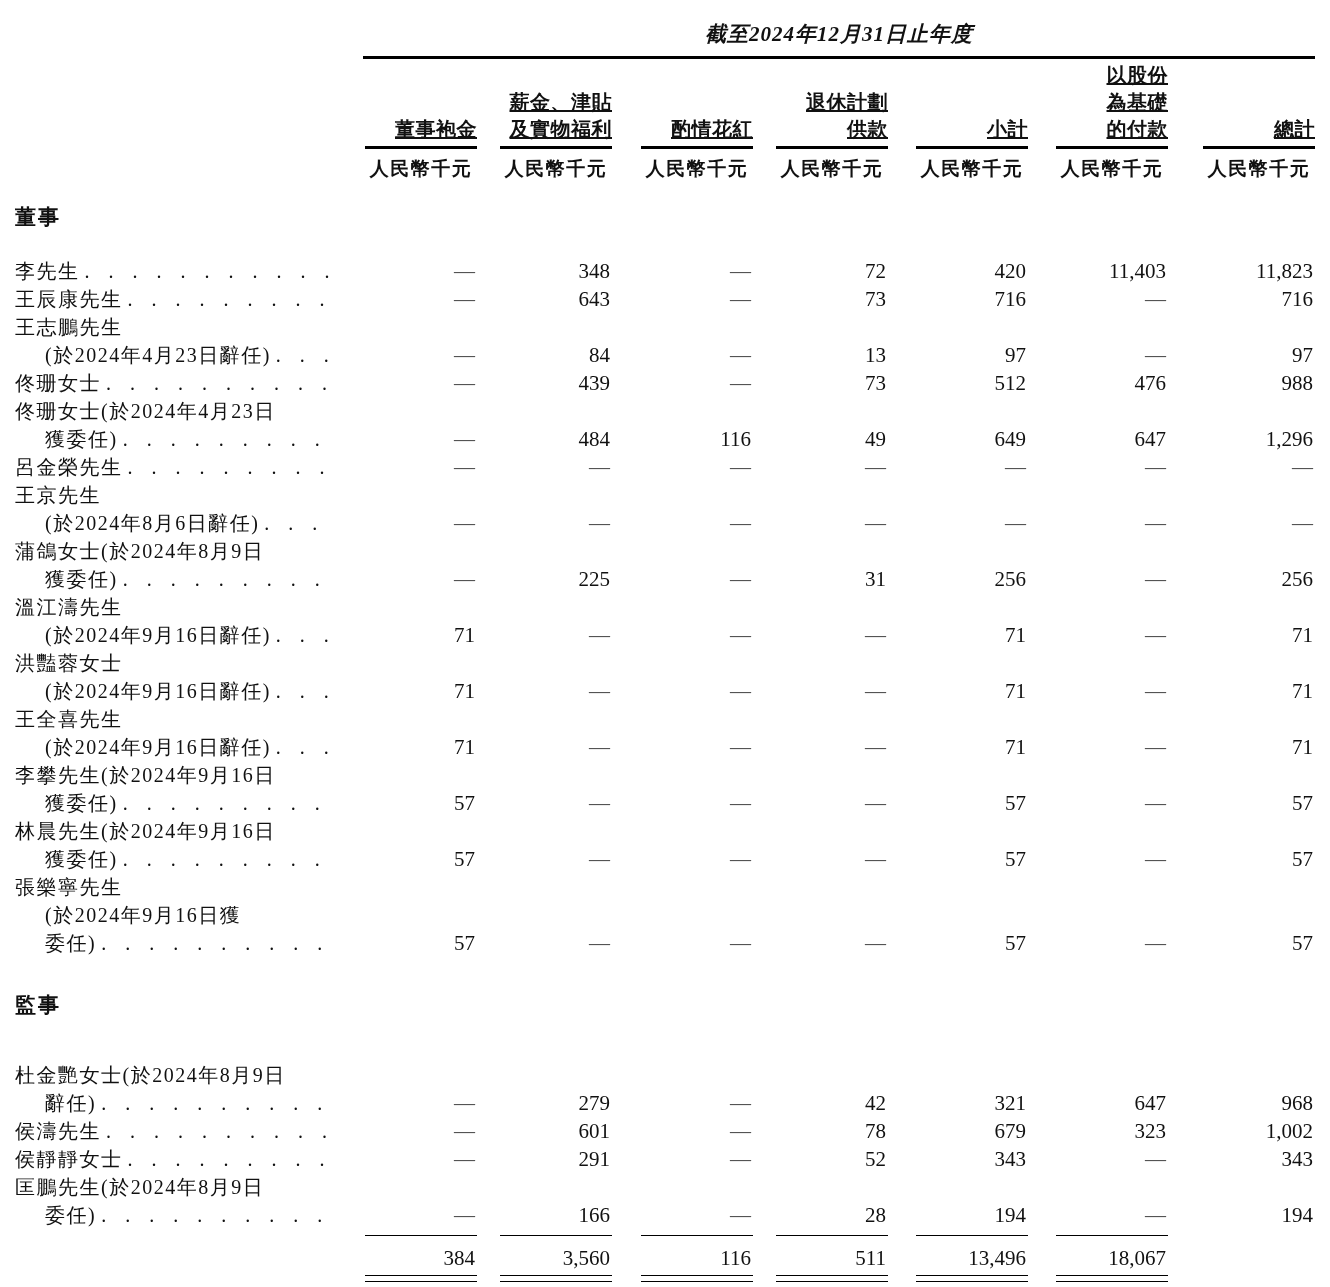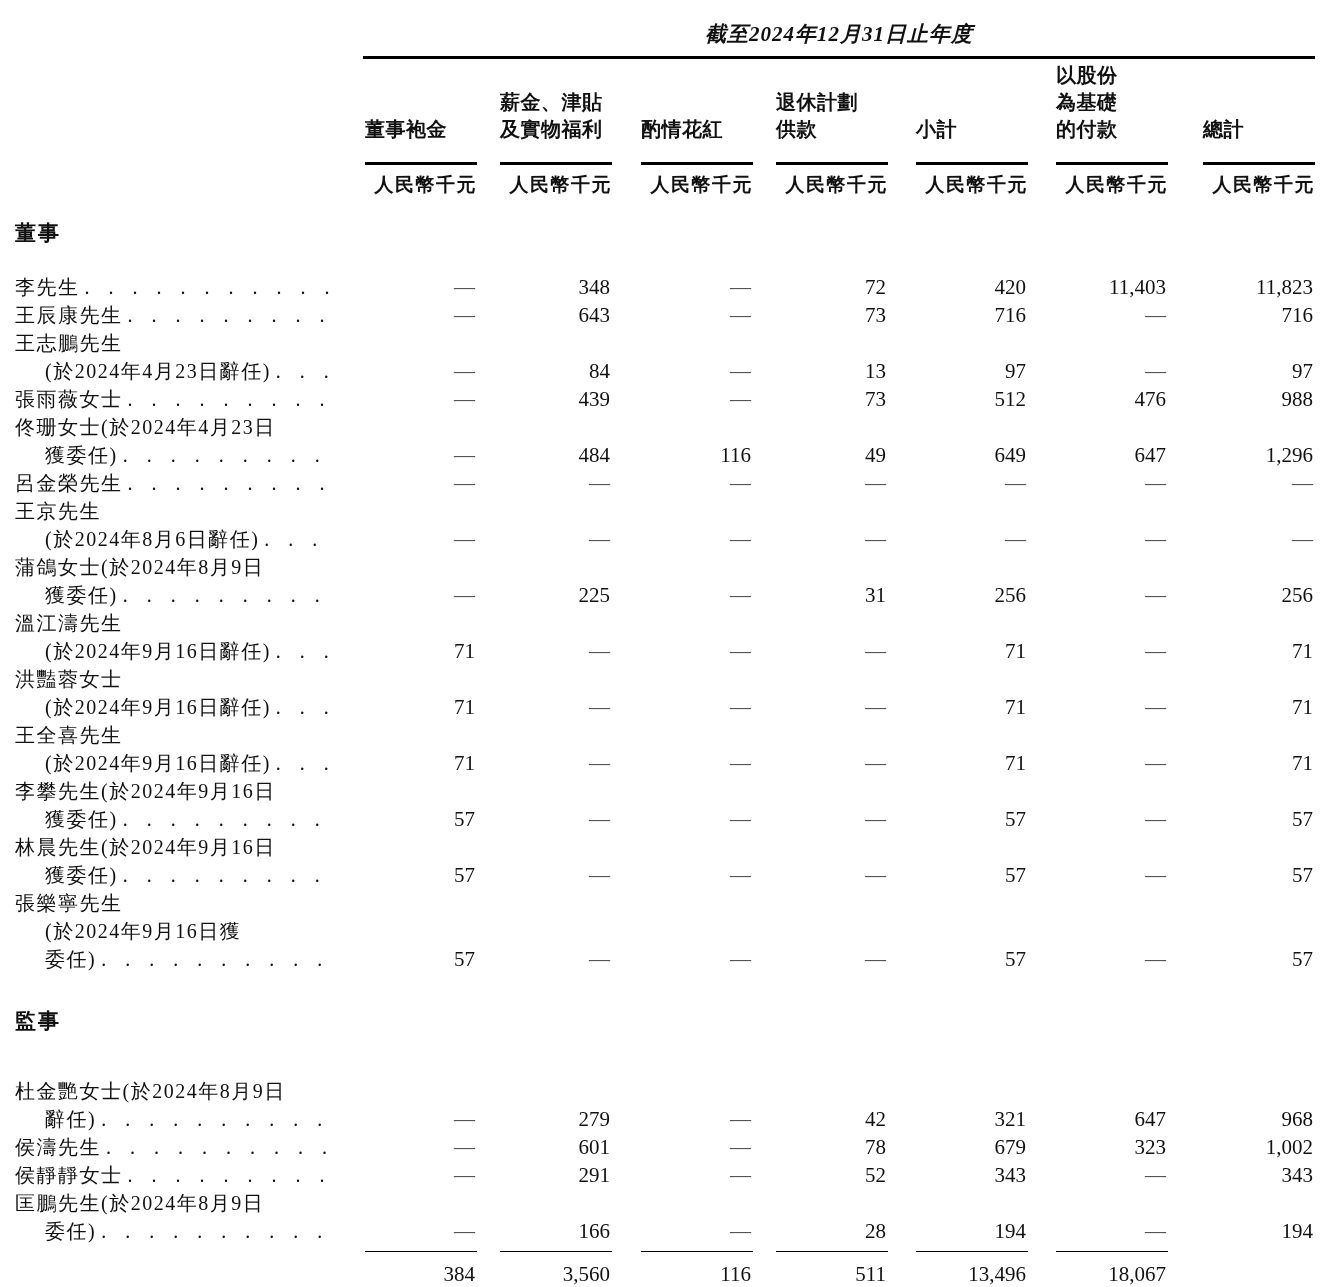--- a/index.html
+++ b/index.html
@@ -19,27 +19,27 @@
 
   .grid {
     display:grid;
     grid-template-columns:365px 112px 135px 141px 135px 140px 140px 147px;
     align-items:end;
   }
 
   
   .hdr-grid { margin-top:3px; }
   .hdr-box {
-    width:112px; margin-left:auto; text-align:left;
+    width:112px; margin-left:auto; text-align:right;
     font-weight:bold; font-size:20px; line-height:27px;
-    padding-bottom:19px; border-bottom:3.5px solid #000; letter-spacing:0.5px;
+    padding-bottom:3px; border-bottom:3.5px solid #000; letter-spacing:0.5px;text-decoration:underline;
   }
   .unit-grid { margin-top:6px; }
   .unit-box {
-    width:112px; margin-left:auto; text-align:right;
+    width:112px; margin-left:auto; text-align:center;
     font-weight:bold; font-size:19px; line-height:28px; letter-spacing:1.5px;
     white-space:nowrap;
   }
 
   .section-heading {
     padding-left:15px; font-size:21px; font-weight:bold; line-height:28px;
     letter-spacing:2px;
   }
   .heading-directors { margin-top:20px; }
   .heading-supervisors { margin-top:34px; }
@@ -188,21 +188,21 @@
           <div class="val-cell"><span>84</span></div>
           <div class="val-cell"><span class="dash">—</span></div>
           <div class="val-cell"><span>13</span></div>
           <div class="val-cell"><span>97</span></div>
           <div class="val-cell"><span class="dash">—</span></div>
           <div class="val-cell"><span>97</span></div>
         </div>
         <div class="grid">
           <div class="name-cell">
             <div class="name-line">
-              <span>張雨薇女士</span>
+              <span>佟珊女士</span>
               <span class="dots">. . . . . . . . . . . . . . . . . . . . . . . . . . . . . . . . . . . .</span>
             </div>
           </div>
           <div class="val-cell"><span class="dash">—</span></div>
           <div class="val-cell"><span>439</span></div>
           <div class="val-cell"><span class="dash">—</span></div>
           <div class="val-cell"><span>73</span></div>
           <div class="val-cell"><span>512</span></div>
           <div class="val-cell"><span>476</span></div>
           <div class="val-cell"><span>988</span></div>

